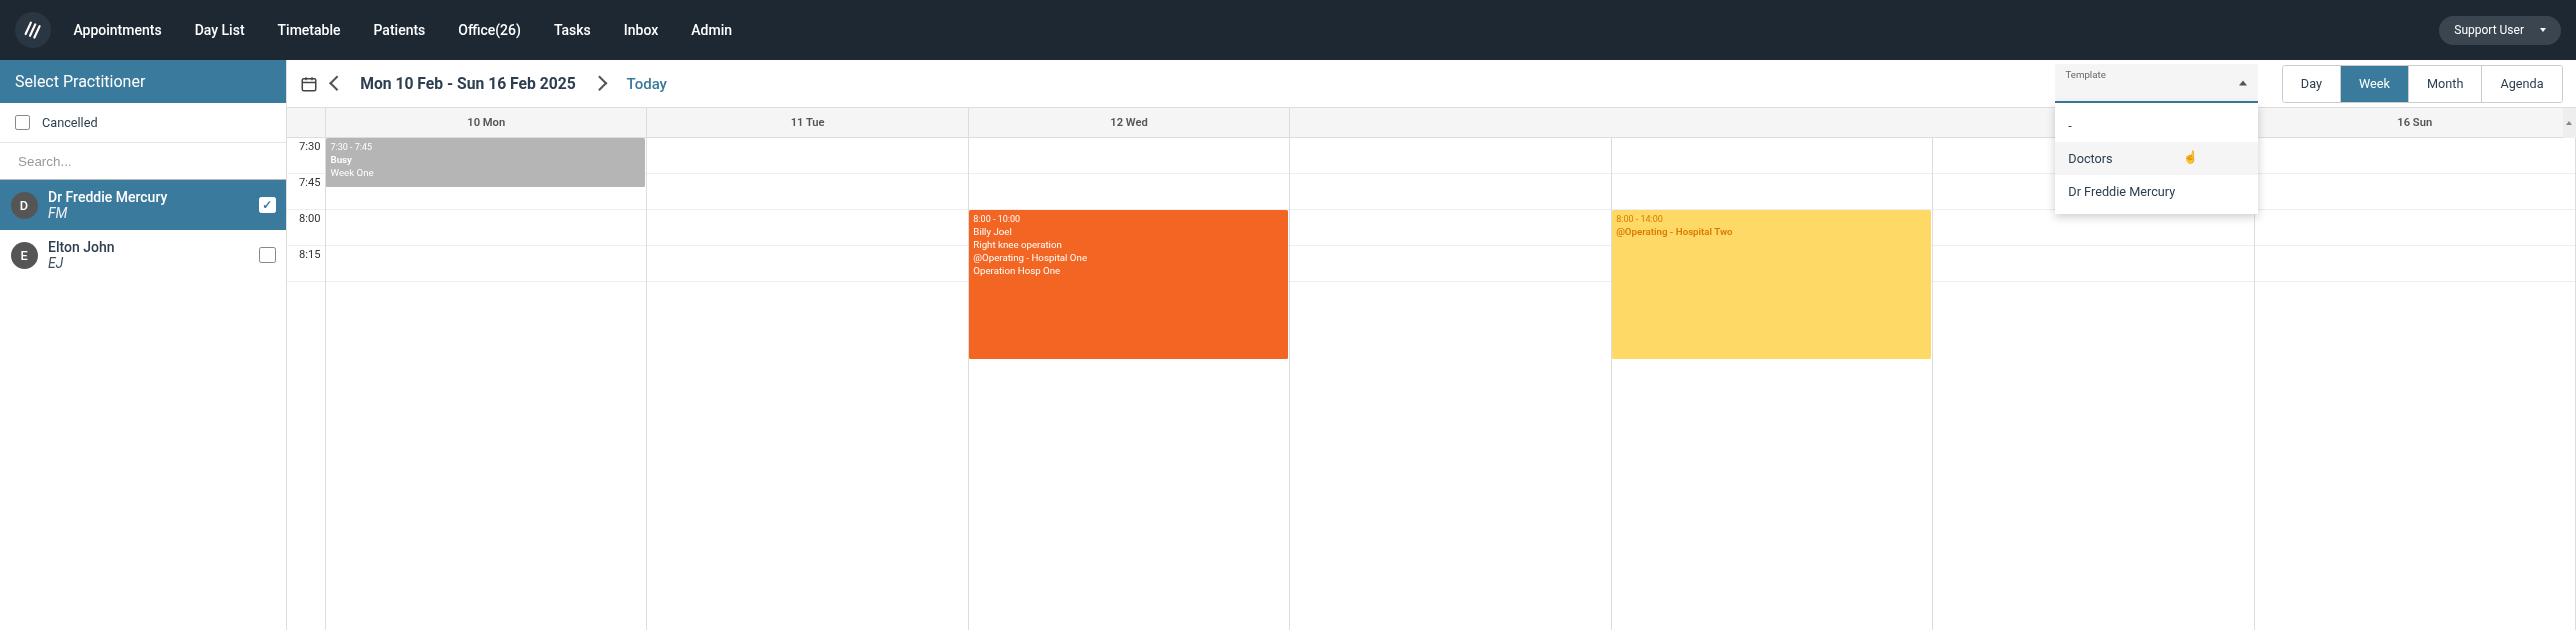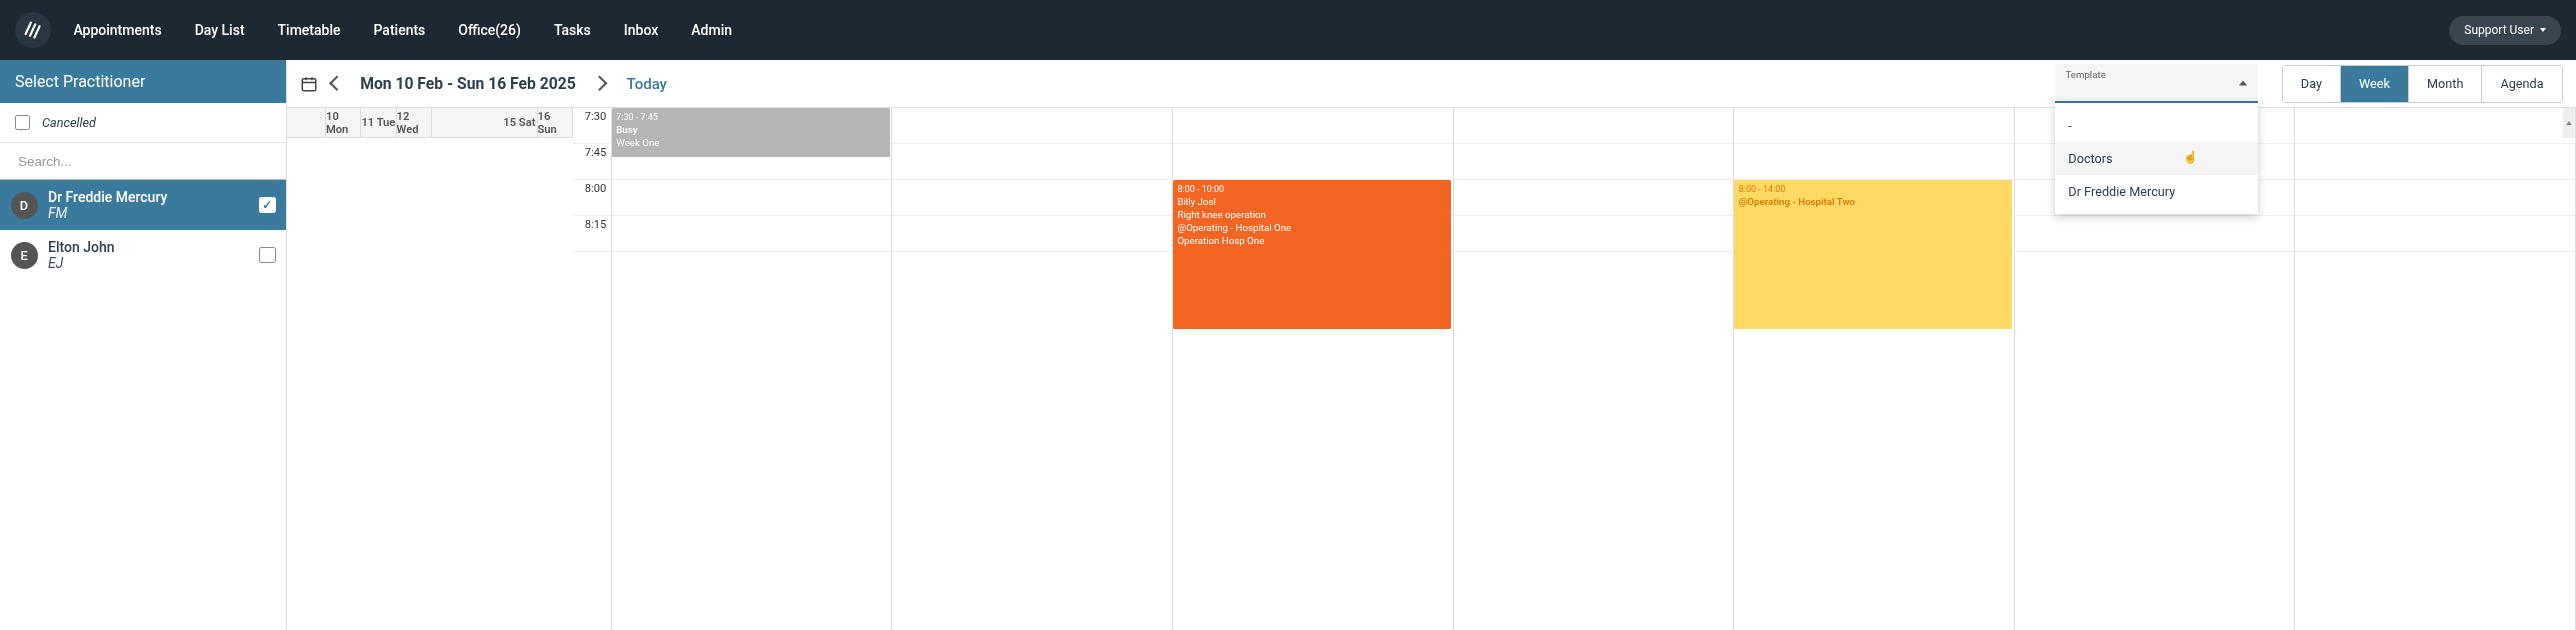--- a/index.html
+++ b/index.html
@@ -2,21 +2,21 @@
 <html style="font-size:12px"><head>
 <meta charset="utf-8">
 <style>
 * { box-sizing: border-box; margin: 0; padding: 0; }
 body { font-family: -apple-system, BlinkMacSystemFont, "Segoe UI", Roboto, sans-serif; font-size: 10.5px; color: #2c3e50; background: #fff; overflow: hidden; }
 
 .topnav { background: #1e2833; height: 60px; display: flex; align-items: center; padding: 0 15px; gap: 22.4px; }
 .logo { width: 36px; height: 36px; background: #2a3642; border-radius: 50%; display: flex; align-items: center; justify-content: center; flex-shrink: 0; }
 .nav-items { display: flex; gap: 33px; flex: 1; }
 .nav-item { color: #fff; font-size: 14px; font-weight: 500; cursor: pointer; }
-.support-user { background: #3a4550; color: #fff; padding: 7.5px 15px; border-radius: 15px; font-size: 12px; display: flex; align-items: center; gap: 6px; cursor: pointer; }
+.support-user { background: #3a4550; color: #fff; padding: 7.5px 15px; border-radius: 15px; font-size: 12px; display: flex; align-items: center; gap: 16px; cursor: pointer; }
 .caret-down { width: 0; height: 0; border-left: 3.7px solid transparent; border-right: 3.7px solid transparent; border-top: 4.5px solid #fff; }
 
 .main { display: flex; height: calc(630px - 60px); }
 
 .sidebar { width: 287px; background: #fff; display: flex; flex-direction: column; border-right: 0.7px solid #ddd; }
 .sidebar-header { background: #3a7a9c; color: #fff; padding: 12px 15px; font-size: 16px; font-weight: 400; }
 .cancelled-row { padding: 12px 15px; display: flex; align-items: center; gap: 12px; border-bottom: 0.7px solid #e5e5e5; background: #fff; }
 .checkbox { width: 15px; height: 15px; border: 1.5px solid #888; border-radius: 2.2px; cursor: pointer; flex-shrink: 0; }
 .search-row { padding: 0 12px; border-bottom: 1.5px solid #bbb; }
 .search-input { width: 100%; border: none; padding: 10.5px 6px; font-size: 13.4px; color: #888; background: transparent; outline: none; }
@@ -48,21 +48,21 @@
 .template-dropdown { position: absolute; top: 39px; left: 0; width: 203px; background: #fff; box-shadow: 0 3px 9px rgba(0,0,0,0.2); z-index: 100; padding: 6px 0; }
 .template-opt { padding: 9px 13.4px; font-size: 12.7px; cursor: pointer; position: relative; }
 .template-opt.hover { background: #f5f5f5; }
 .cursor-hand { position: absolute; right: 60px; top: 7.5px; font-size: 12px; }
 
 .view-toggle { display: flex; border: 0.7px solid #ccc; border-radius: 3px; overflow: hidden; margin-left: 10.5px; }
 .view-btn { padding: 10.5px 18px; font-size: 12.7px; background: #fff; cursor: pointer; border-right: 0.7px solid #ccc; }
 .view-btn:last-child { border-right: none; }
 .view-btn.active { background: #3a7a9c; color: #fff; }
 
-.calendar { flex: 1; display: flex; flex-direction: row; overflow: hidden; position: relative; }
+.calendar { flex: 1; display: flex; flex-direction: column; overflow: hidden; position: relative; }
 .cal-header { display: flex; background: #f5f5f5; border-bottom: 0.7px solid #ddd; height: 30px; }
 .time-col-head { width: 39px; border-right: 0.7px solid #ddd; flex-shrink: 0; }
 .day-head { flex: 1; display: flex; align-items: center; justify-content: center; font-size: 11.2px; font-weight: 600; color: #555; border-right: 0.7px solid #ddd; }
 
 .cal-body { flex: 1; display: flex; overflow-y: auto; position: relative; }
 .time-col { width: 39px; border-right: 0.7px solid #ddd; flex-shrink: 0; }
 .time-slot { height: 36px; display: flex; align-items: flex-start; justify-content: flex-end; padding: 1.5px 4.5px 0 0; font-size: 11.2px; color: #333; border-bottom: 0.7px solid #eee; }
 
 .day-col { flex: 1; border-right: 0.7px solid #ddd; position: relative; }
 .slot-row { height: 36px; border-bottom: 0.7px solid #eee; }
@@ -100,21 +100,21 @@
     <span class="caret-down"></span>
   </div>
 </div>
 
 <div class="main">
 
   <div class="sidebar">
     <div class="sidebar-header">Select Practitioner</div>
     <div class="cancelled-row">
       <span class="checkbox"></span>
-      <span style="font-size:12.7px;font-style:italic;">Cancelled</span>
+      <span style="font-size:12.7px;">Cancelled</span>
     </div>
     <div class="search-row">
       <input class="search-input" placeholder="Search..." style="">
     </div>
 
     <div class="practitioner selected">
       <div class="avatar">D</div>
       <div class="prac-text">
         <div class="prac-name">Dr Freddie Mercury</div>
         <div class="prac-sub">FM</div>

